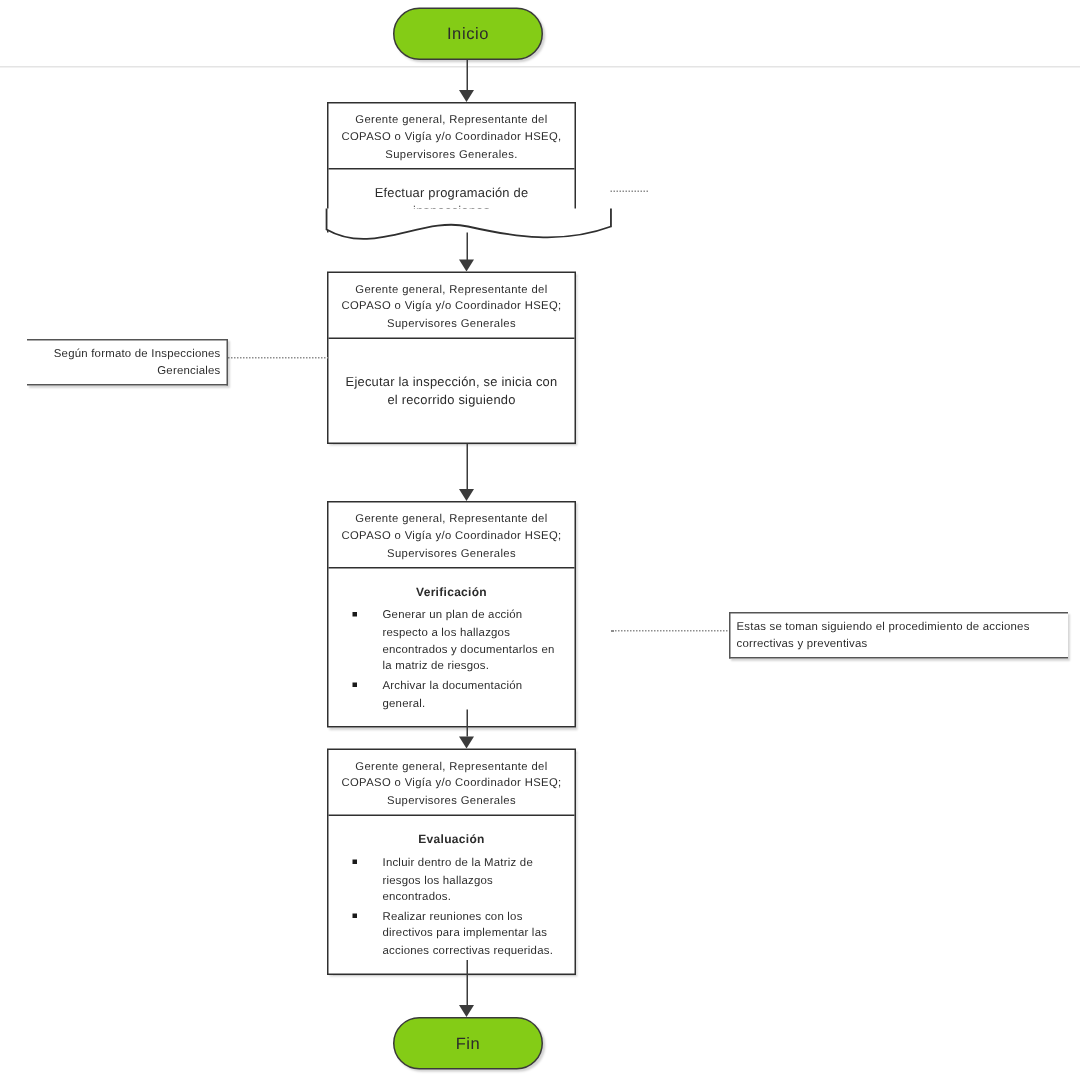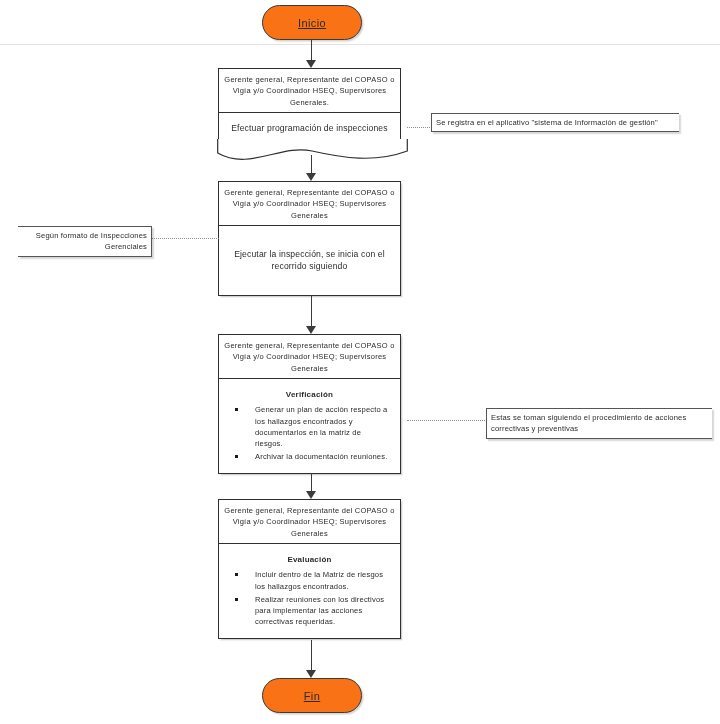--- a/index.html
+++ b/index.html
@@ -21,39 +21,38 @@
     left: 0; top: 0;
     width: 720px;
     height: 724px;
   }
 
   
   .terminator {
     position: absolute;
     border: 1.2px solid #3a3a3a;
     border-radius: 999px;
-    background: #f97316;
+    background: #84cc16;
     box-sizing: border-box;
     display: flex;
     align-items: center;
     justify-content: center;
     font-size: 11px;
     letter-spacing: 0.4px;
     color: #2b2b2b;
     box-shadow: 1.5px 1.5px 1.5px rgba(0,0,0,0.18);
-    text-decoration: underline;
   }
   #term-inicio { left: 262px; top: 5px; width: 100px; height: 35px; }
   #term-fin    { left: 262px; top: 678px; width: 100px; height: 35px; }
 
   
   .node {
     position: absolute;
     left: 218px;
-    width: 183px;
+    width: 166px;
     box-sizing: border-box;
     border: 1.2px solid #2f2f2f;
     background: #ffffff;
     box-shadow: 1.5px 1.5px 1.5px rgba(0,0,0,0.18);
   }
   .node.doc {
     border-bottom: none;
     box-shadow: none;
   }
   .node-header {
@@ -211,21 +210,20 @@
 
   <div class="node doc" id="node-1">
     <div class="node-header">Gerente general, Representante del COPASO o Vigía y/o Coordinador HSEQ, Supervisores Generales.</div>
     <div class="node-body">Efectuar programación de inspecciones</div>
   </div>
   <svg class="doc-wave" viewBox="0 0 191 24" preserveAspectRatio="none">
     <path d="M0.7,0 L0.7,14 C32,32 64,5 95,12 C126,19 158,24 190.3,12 L190.3,0" fill="#ffffff" stroke="#2f2f2f" stroke-width="1.2"></path>
   </svg>
 
   <div class="dotline" id="dot-1"></div>
-  <div class="annot right" id="annot-1">Se registra en el aplicativo "sistema de Información de gestión"</div>
 
   <div class="vline" id="c2"></div>
   <div class="arrowhead" id="a2"></div>
 
   <div class="node" id="node-2">
     <div class="node-header">Gerente general, Representante del COPASO o Vigía y/o Coordinador HSEQ; Supervisores Generales</div>
     <div class="node-body tall">Ejecutar la inspección, se inicia con el recorrido siguiendo</div>
   </div>
 
   <div class="dotline" id="dot-2"></div>
@@ -233,21 +231,21 @@
 
   <div class="vline" id="c3"></div>
   <div class="arrowhead" id="a3"></div>
 
   <div class="node" id="node-3">
     <div class="node-header">Gerente general, Representante del COPASO o Vigía y/o Coordinador HSEQ; Supervisores Generales</div>
     <div class="node-body">
       <div class="body-title">Verificación</div>
       <ul class="bullets">
         <li>Generar un plan de acción respecto a los hallazgos encontrados y documentarlos en la matriz de riesgos.</li>
-        <li>Archivar la documentación reuniones.</li>
+        <li>Archivar la documentación general.</li>
       </ul>
     </div>
   </div>
 
   <div class="dotline" id="dot-3"></div>
   <div class="annot right" id="annot-3">Estas se toman siguiendo el procedimiento de acciones correctivas y preventivas</div>
 
   <div class="vline" id="c4"></div>
   <div class="arrowhead" id="a4"></div>
 

